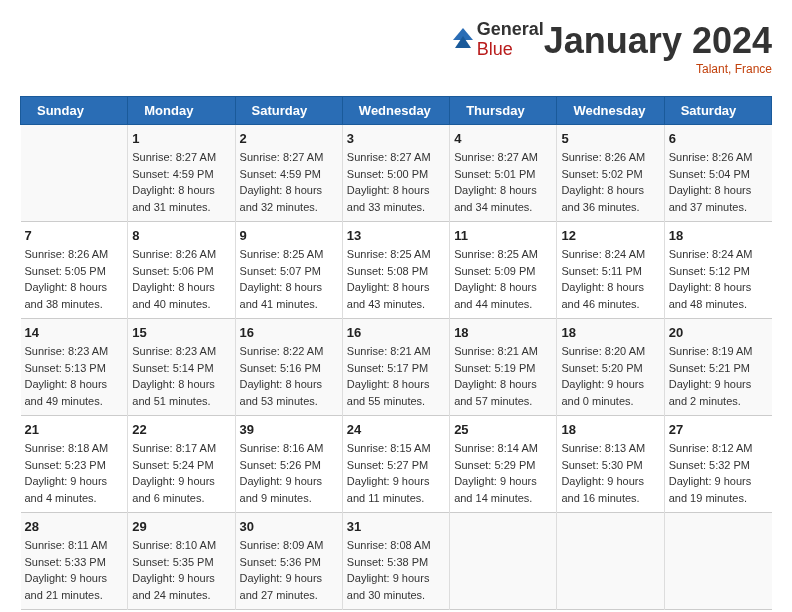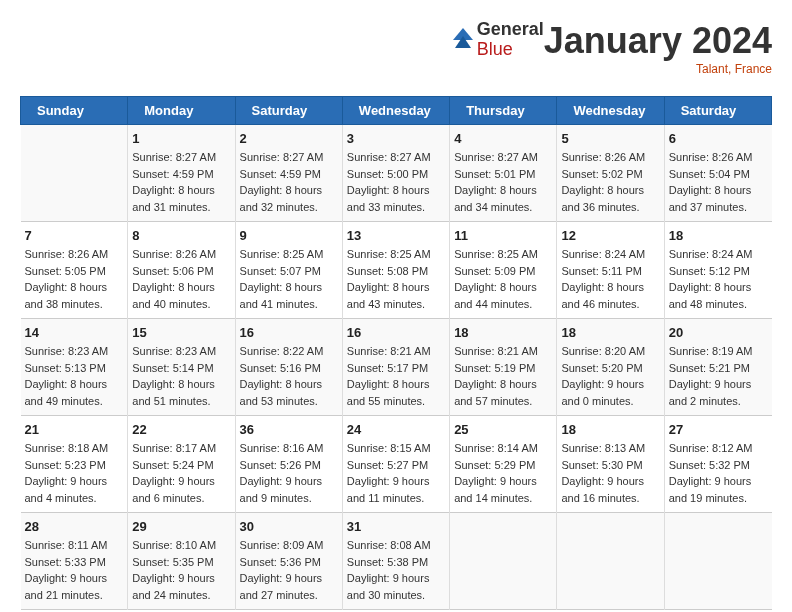--- a/index.html
+++ b/index.html
@@ -221,21 +221,21 @@
       <tr>
         <td>
           <div class="day-number">21</div>
           <div class="day-info">Sunrise: 8:18 AM<br>Sunset: 5:23 PM<br>Daylight: 9 hours and 4 minutes.</div>
         </td>
         <td>
           <div class="day-number">22</div>
           <div class="day-info">Sunrise: 8:17 AM<br>Sunset: 5:24 PM<br>Daylight: 9 hours and 6 minutes.</div>
         </td>
         <td>
-          <div class="day-number">36</div>
+          <div class="day-number">39</div>
           <div class="day-info">Sunrise: 8:16 AM<br>Sunset: 5:26 PM<br>Daylight: 9 hours and 9 minutes.</div>
         </td>
         <td>
           <div class="day-number">24</div>
           <div class="day-info">Sunrise: 8:15 AM<br>Sunset: 5:27 PM<br>Daylight: 9 hours and 11 minutes.</div>
         </td>
         <td>
           <div class="day-number">25</div>
           <div class="day-info">Sunrise: 8:14 AM<br>Sunset: 5:29 PM<br>Daylight: 9 hours and 14 minutes.</div>
         </td>

